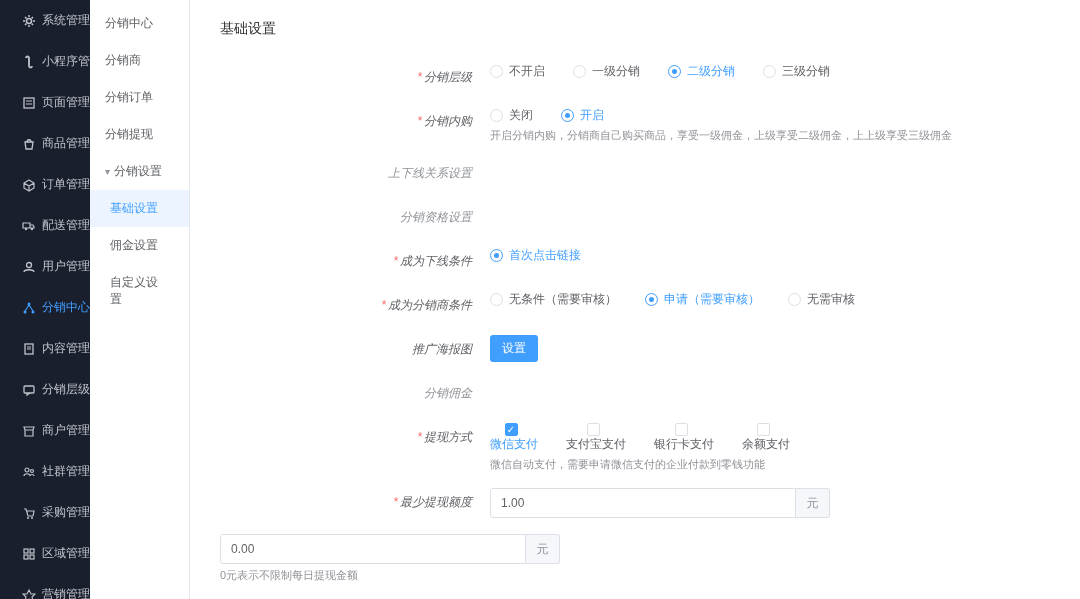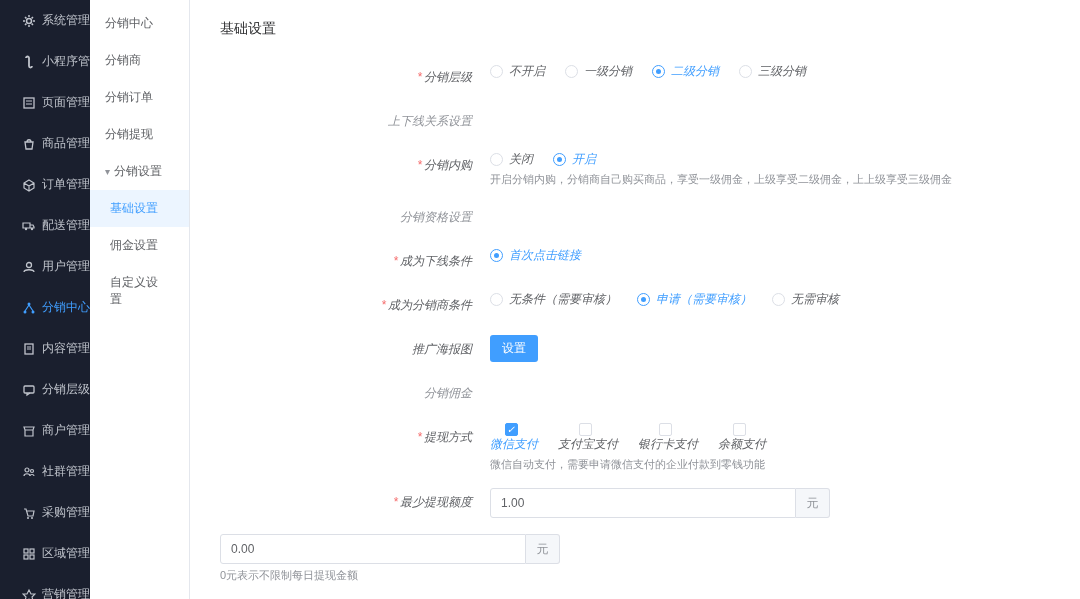--- a/index.html
+++ b/index.html
@@ -24,21 +24,21 @@
     
     .content { flex: 1; padding: 20px 30px; overflow-y: auto; background: #fff; }
     .content::-webkit-scrollbar { display: none; }
     .page-title { font-size: 14px; color: #303133; margin-bottom: 25px; font-weight: normal; }
     
     .form-row { display: flex; align-items: flex-start; margin-bottom: 16px; }
     .form-label { width: 270px; text-align: right; padding-right: 18px; color: #606266; font-size: 12px; line-height: 28px; font-style: italic; }
     .form-label.required::before { content: "*"; color: #f56c6c; margin-right: 2px; }
     .form-label.section { font-size: 12px; color: #909399; }
     .form-control { flex: 1; display: flex; flex-direction: column; }
-    .form-control-inline { display: flex; align-items: center; gap: 20px; flex-wrap: wrap; font-style: italic; }
+    .form-control-inline { display: flex; align-items: center; gap: 28px; flex-wrap: wrap; }
     .help-text { font-size: 11px; color: #909399; margin-top: 4px; }
     
     
     .radio { display: inline-flex; align-items: center; cursor: pointer; font-size: 12px; color: #606266; }
     .radio-circle { width: 13px; height: 13px; border: 1px solid #dcdfe6; border-radius: 50%; margin-right: 6px; display: flex; align-items: center; justify-content: center; }
     .radio.checked .radio-circle { border-color: #409eff; }
     .radio.checked .radio-circle::after { content: ""; width: 5px; height: 5px; background: #409eff; border-radius: 50%; }
     .radio.checked { color: #409eff; }
     
     
@@ -232,39 +232,39 @@
             </label>
             <label class="radio">
               <span class="radio-circle"></span>
               <span>三级分销</span>
             </label>
           </div>
         </div>
     </div>
 
     <div class="form-row">
+      <div class="form-label required">分销内购</div>
+      <div class="form-control">
+        <div class="form-control-inline" id="internal-radios">
+            <label class="radio">
+              <span class="radio-circle"></span>
+              <span>关闭</span>
+            </label>
+            <label class="radio checked">
+              <span class="radio-circle"></span>
+              <span>开启</span>
+            </label>
+          </div>
+        <div class="help-text">开启分销内购，分销商自己购买商品，享受一级佣金，上级享受二级佣金，上上级享受三级佣金</div>
+      </div>
+    </div>
+
+    <div class="form-row">
         <div class="form-label section">上下线关系设置</div>
       </div>
-
-    <div class="form-row">
-      <div class="form-label required">分销内购</div>
-      <div class="form-control">
-        <div class="form-control-inline" id="internal-radios">
-            <label class="radio">
-              <span class="radio-circle"></span>
-              <span>关闭</span>
-            </label>
-            <label class="radio checked">
-              <span class="radio-circle"></span>
-              <span>开启</span>
-            </label>
-          </div>
-        <div class="help-text">开启分销内购，分销商自己购买商品，享受一级佣金，上级享受二级佣金，上上级享受三级佣金</div>
-      </div>
-    </div>
 
     <div class="form-row">
         <div class="form-label section">分销资格设置</div>
       </div>
 
     <div class="form-row">
       <div class="form-label required">成为下线条件</div>
       <div class="form-control">
           <div class="form-control-inline" id="offline-radios">
             <label class="radio checked">

